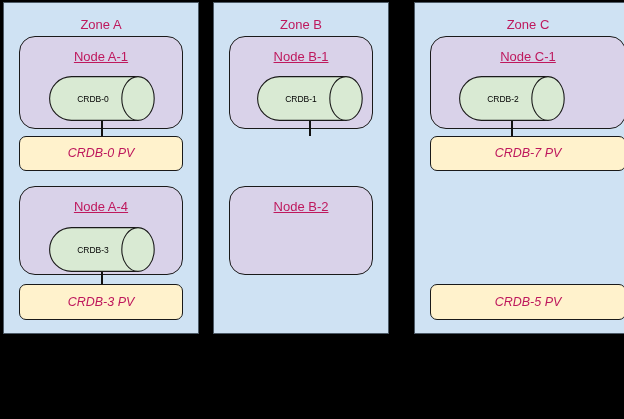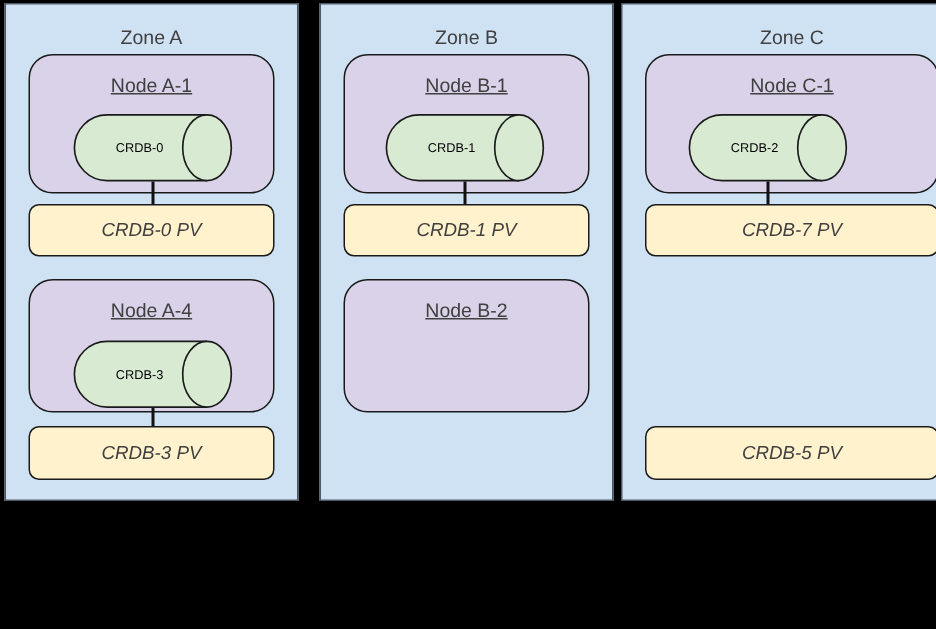--- a/index.html
+++ b/index.html
@@ -1,21 +1,21 @@
 <!DOCTYPE html>
 <html><head>
 <meta charset="utf-8">
 <style>
   html,body{margin:0;padding:0;background:#000;}
   .canvas{
     position:relative;
     width:624px;height:419px;
     background:#000;
     font-family:"Liberation Sans",sans-serif;
-    color:#404040;
+    color:#be185d;
     overflow:hidden;
   }
   .zone{
     position:absolute;
     top:2px;height:332px;
     background:#cfe2f3;
     border:1px solid #4d5a66;
     box-sizing:border-box;
   }
   .zone-label{
@@ -99,33 +99,32 @@
     </div>
     <svg class="cyl" style="left:45px;top:224px;" width="106" height="45" viewBox="0 0 106 45">
       <path class="cyl-body" d="M89 0.6 L22.5 0.6 A21.9 21.9 0 0 0 22.5 44.4 L89 44.4"></path>
       <ellipse class="cyl-cap" cx="89" cy="22.5" rx="16.2" ry="21.9"></ellipse>
       <text class="cyl-label" x="44" y="25.5">CRDB-3</text>
     </svg>
     <div class="conn" style="left:97px;top:269px;height:12px;"></div>
     <div class="pv pv-2">CRDB-3 PV</div>
   </div>
 
-  <div class="zone" style="left:213px;width:196px;">
+  <div class="zone" style="left:213px;width:176px;">
     <div class="zone-label">Zone B</div>
 
     <div class="node node-1">
       <div class="node-label">Node B-1</div>
     </div>
     <svg class="cyl" style="left:43px;top:73px;" width="106" height="45" viewBox="0 0 106 45">
       <path class="cyl-body" d="M89 0.6 L22.5 0.6 A21.9 21.9 0 0 0 22.5 44.4 L89 44.4"></path>
       <ellipse class="cyl-cap" cx="89" cy="22.5" rx="16.2" ry="21.9"></ellipse>
       <text class="cyl-label" x="44" y="25.5">CRDB-1</text>
     </svg>
     <div class="conn" style="left:95px;top:118px;height:15px;"></div>
-    <div class="pv pv-1">CRDB-1 PV</div>
 
     <div class="node node-2">
       <div class="node-label">Node B-2</div>
     </div>
   </div>
 
   <div class="zone" style="left:414px;width:228px;">
     <div class="zone-label">Zone C</div>
 
     <div class="node node-1">

